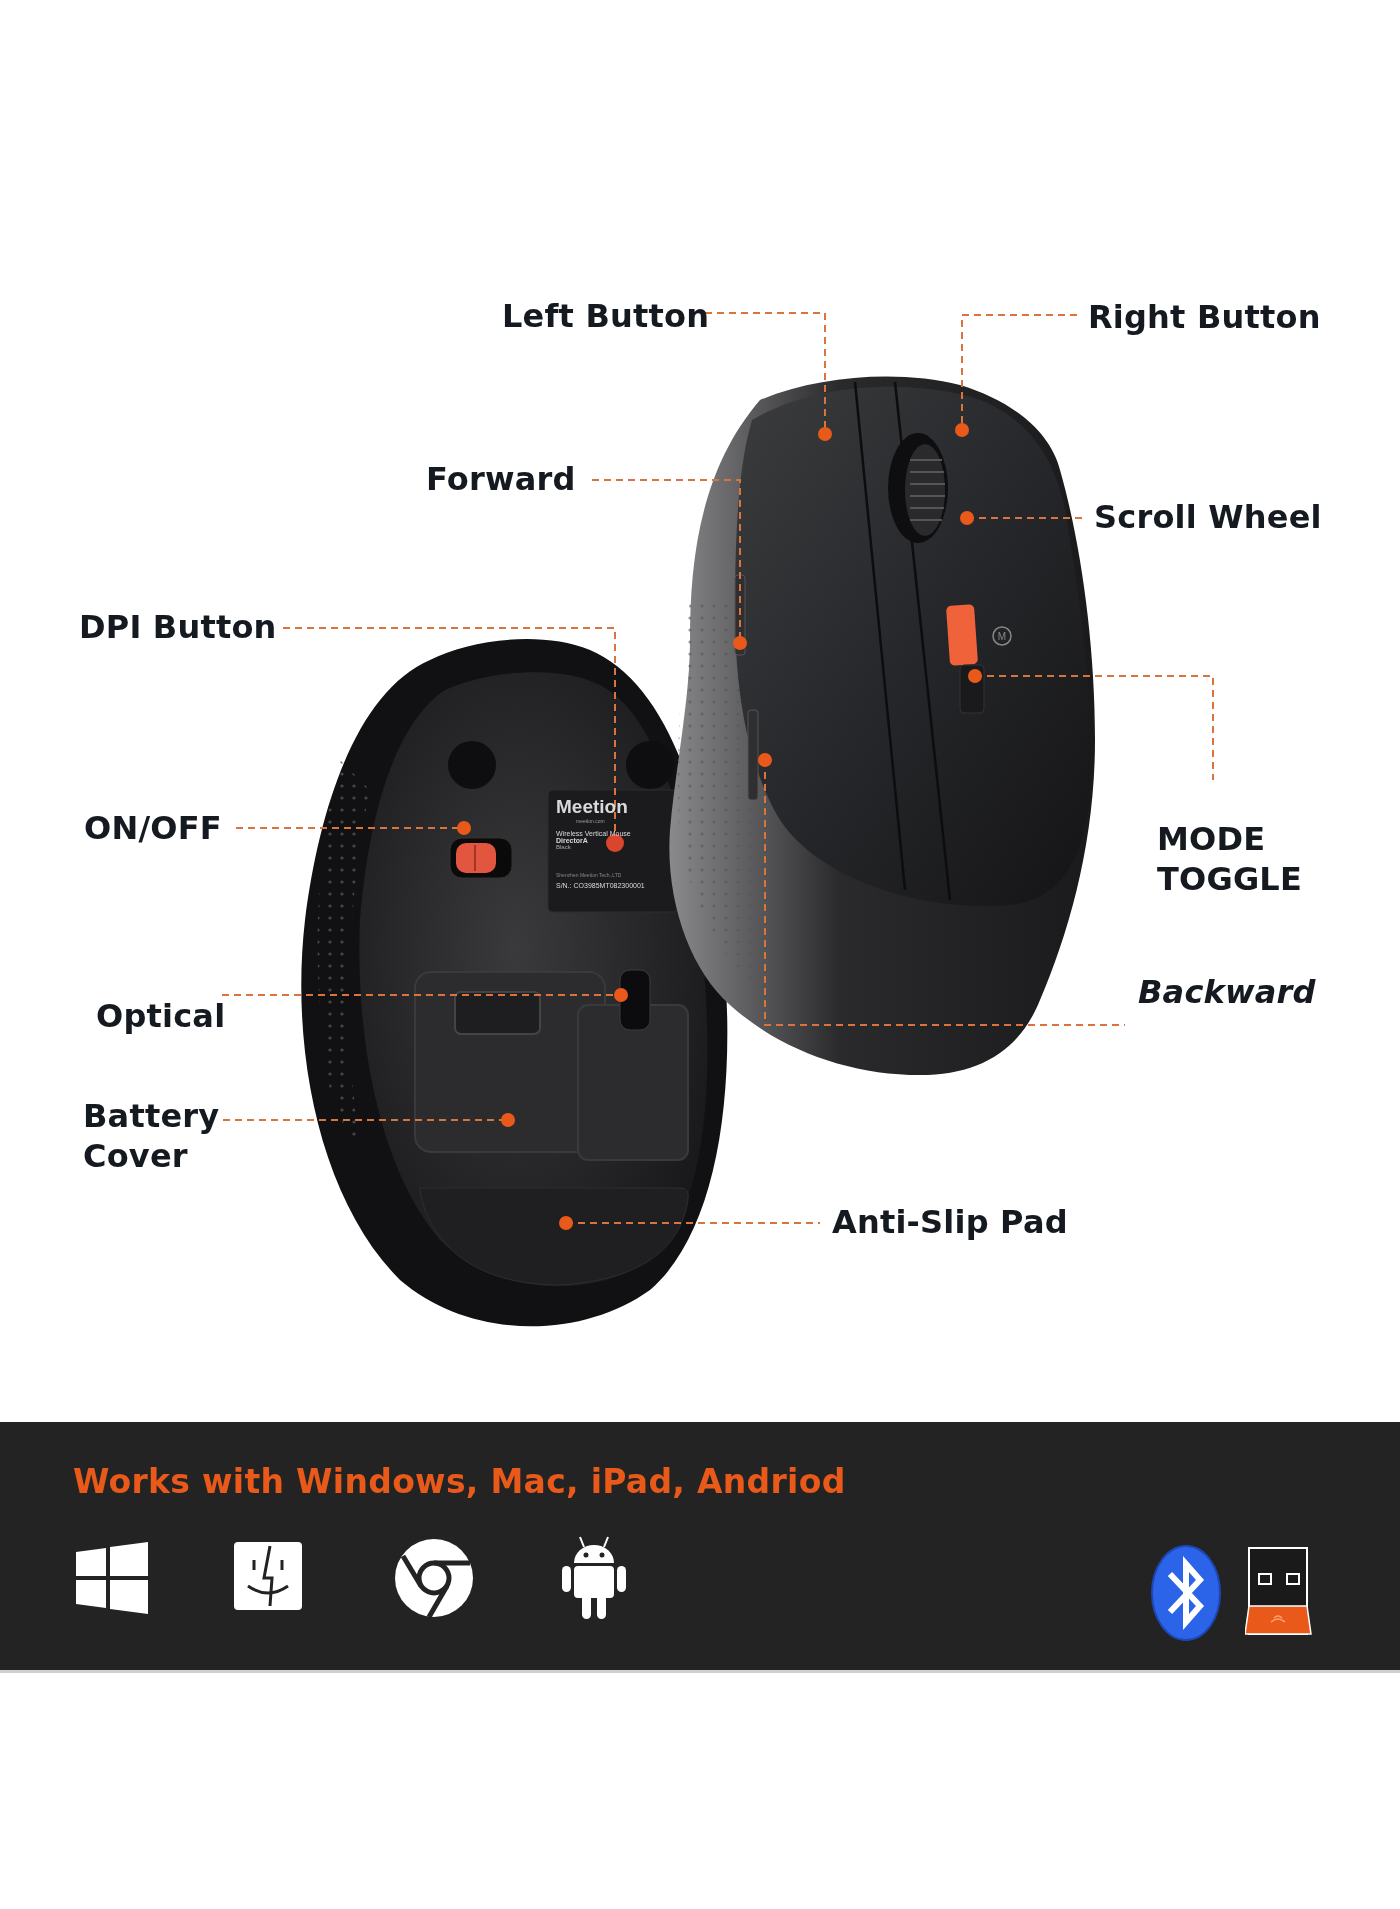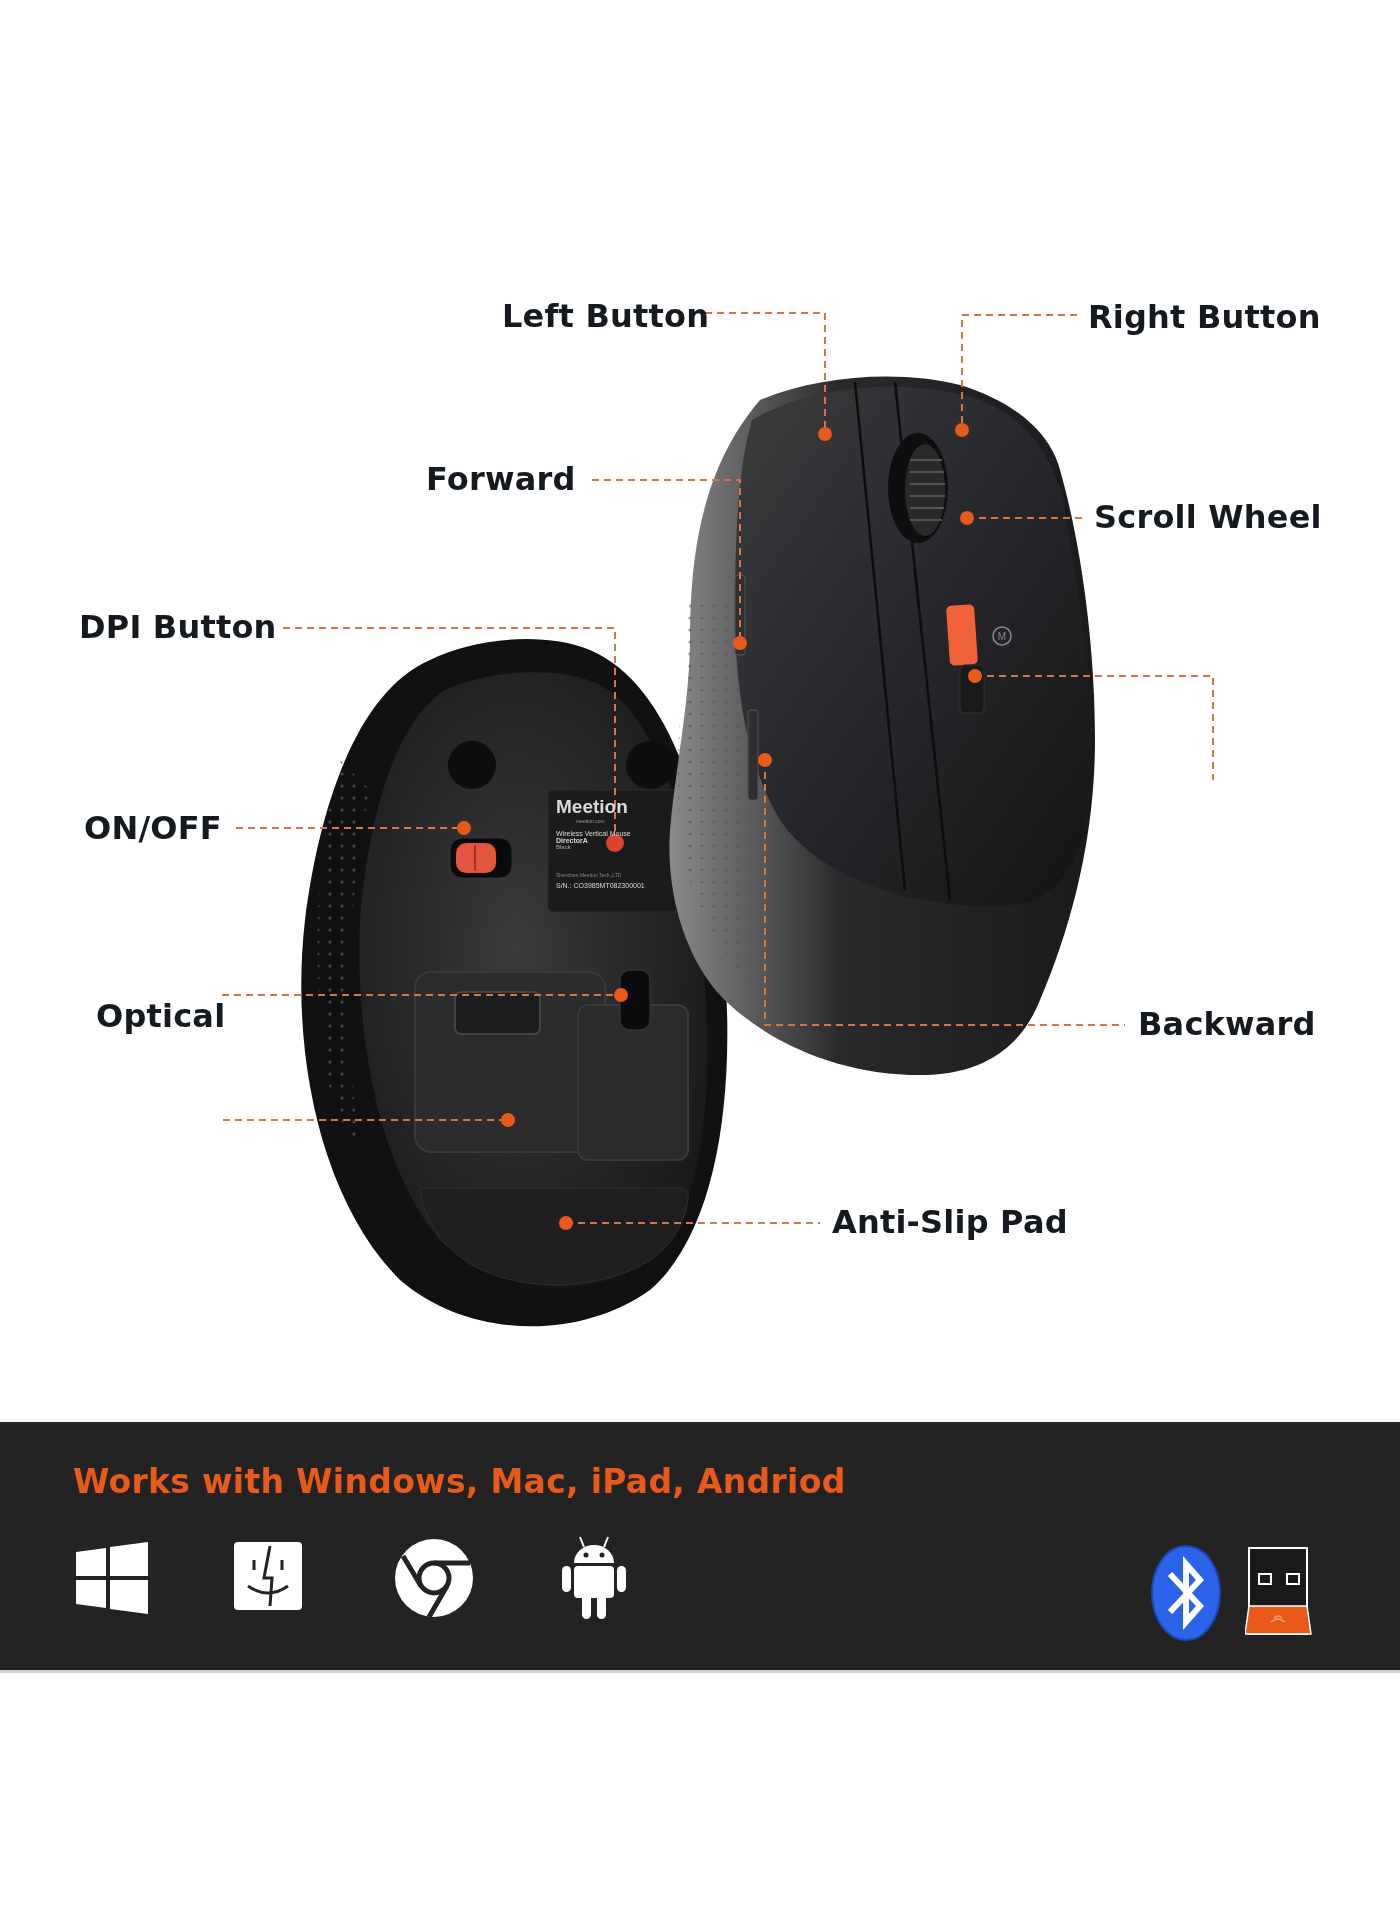--- a/index.html
+++ b/index.html
@@ -124,23 +124,25 @@
     <div style="font-size:6px;color:#aaa;">Black</div>
     <div style="font-size:5px;color:#888;margin-top:22px;">Shenzhen Meetion Tech.,LTD</div>
     <div style="font-size:7px;margin-top:4px;">S/N.: CO3985MT082300001</div>
   </div>
 
   <div class="label" style="left:502px;top:296px;">Left Button</div>
   <div class="label" style="left:1088px;top:297px;">Right Button</div>
   <div class="label" style="left:426px;top:459px;">Forward</div>
   <div class="label" style="left:1094px;top:497px;">Scroll Wheel</div>
   <div class="label" style="left:79px;top:607px;">DPI Button</div>
+  <div class="label multi" style="left:1157px;top:819px;width:150px;">MODE TOGGLE</div>
   <div class="label" style="left:84px;top:808px;text-align:center;">ON/OFF</div>
-  <div class="label" style="left:1138px;top:1004px;">Backward</div>
+  <div class="label" style="left:1138px;top:972px;font-style:italic;">Backward</div>
   <div class="label" style="left:96px;top:972px;margin-top:24px;">Optical</div>
+  <div class="label multi" style="left:83px;top:1096px;width:140px;">Battery Cover</div>
   <div class="label" style="left:832px;top:1202px;">Anti-Slip Pad</div>
 
   <div class="band">
     <div class="band-title">Works with Windows, Mac, iPad, Andriod</div>
 
     <svg class="os-icon" style="left:76px;top:120px;" width="72" height="72" viewBox="0 0 72 72">
       <path d="M0 10 L30 6 L30 34 L0 34 Z M34 5 L72 0 L72 34 L34 34 Z M0 38 L30 38 L30 66 L0 62 Z M34 38 L72 38 L72 72 L34 67 Z" fill="#ffffff"></path>
     </svg>
 
     <svg class="os-icon" style="left:234px;top:120px;" width="68" height="68" viewBox="0 0 68 68">

